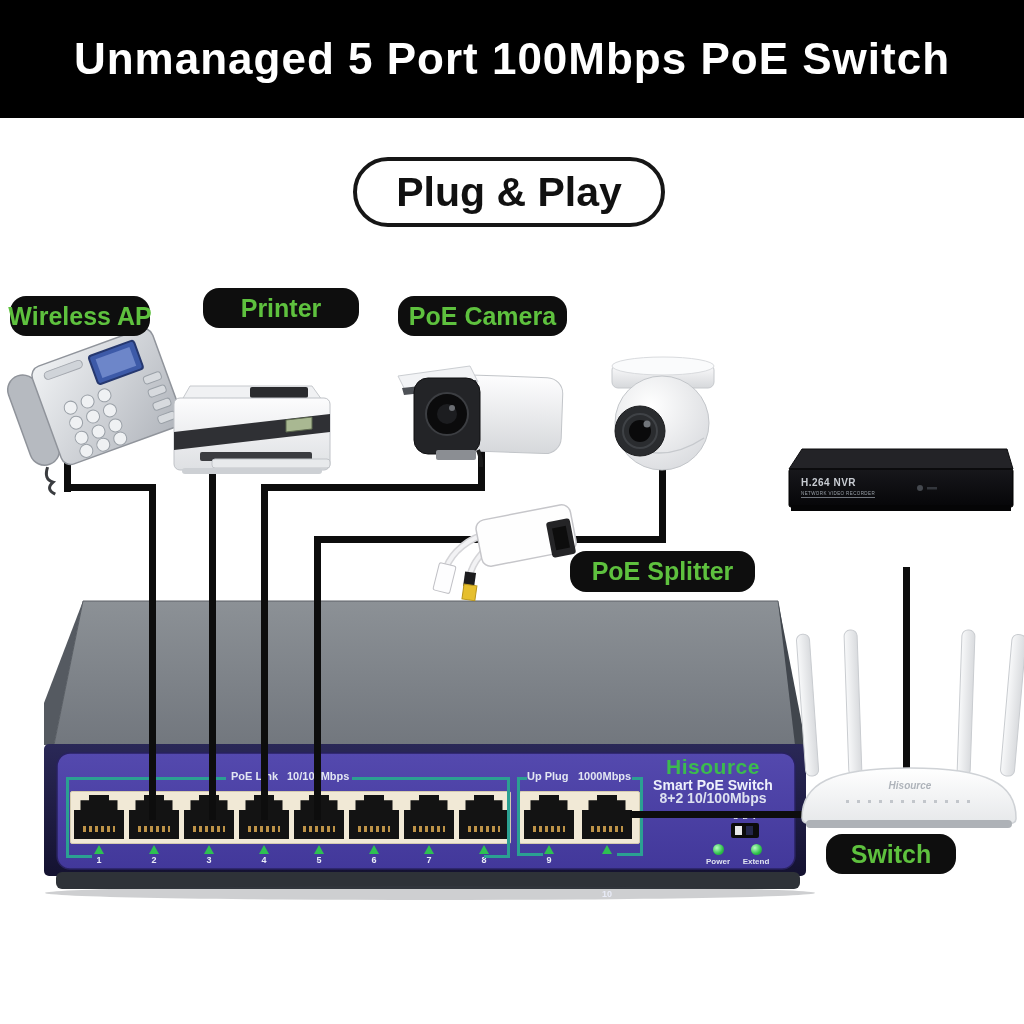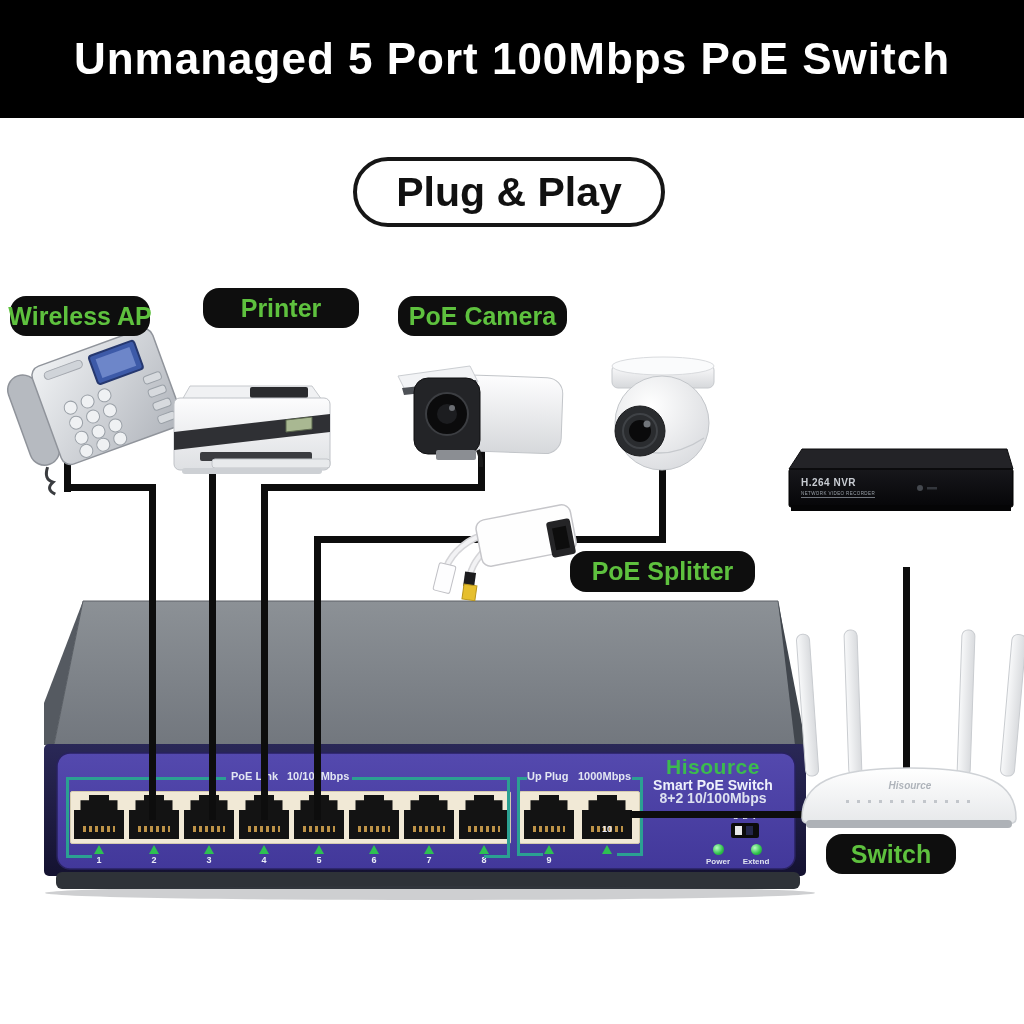--- a/index.html
+++ b/index.html
@@ -118,21 +118,21 @@
 
   <div class="pnum z1" style="left:87px;top:855px">1</div>
   <div class="pnum z1" style="left:142px;top:855px">2</div>
   <div class="pnum z1" style="left:197px;top:855px">3</div>
   <div class="pnum z1" style="left:252px;top:855px">4</div>
   <div class="pnum z1" style="left:307px;top:855px">5</div>
   <div class="pnum z1" style="left:362px;top:855px">6</div>
   <div class="pnum z1" style="left:417px;top:855px">7</div>
   <div class="pnum z1" style="left:472px;top:855px">8</div>
   <div class="pnum z1" style="left:537px;top:855px">9</div>
-  <div class="pnum z1" style="left:595px;top:824px">10</div>
+  <div class="pnum z1" style="left:595px;top:889px">10</div>
 
   <div class="teal z1" style="left:66px;top:777px;width:160px;height:3px"></div>
   <div class="teal z1" style="left:352px;top:777px;width:158px;height:3px"></div>
   <div class="teal z1" style="left:66px;top:777px;width:3px;height:81px"></div>
   <div class="teal z1" style="left:66px;top:855px;width:26px;height:3px"></div>
   <div class="teal z1" style="left:507px;top:777px;width:3px;height:81px"></div>
   <div class="teal z1" style="left:484px;top:855px;width:26px;height:3px"></div>
   <div class="teal z1" style="left:517px;top:777px;width:10px;height:3px"></div>
   <div class="teal z1" style="left:632px;top:777px;width:11px;height:3px"></div>
   <div class="teal z1" style="left:517px;top:777px;width:3px;height:79px"></div>

